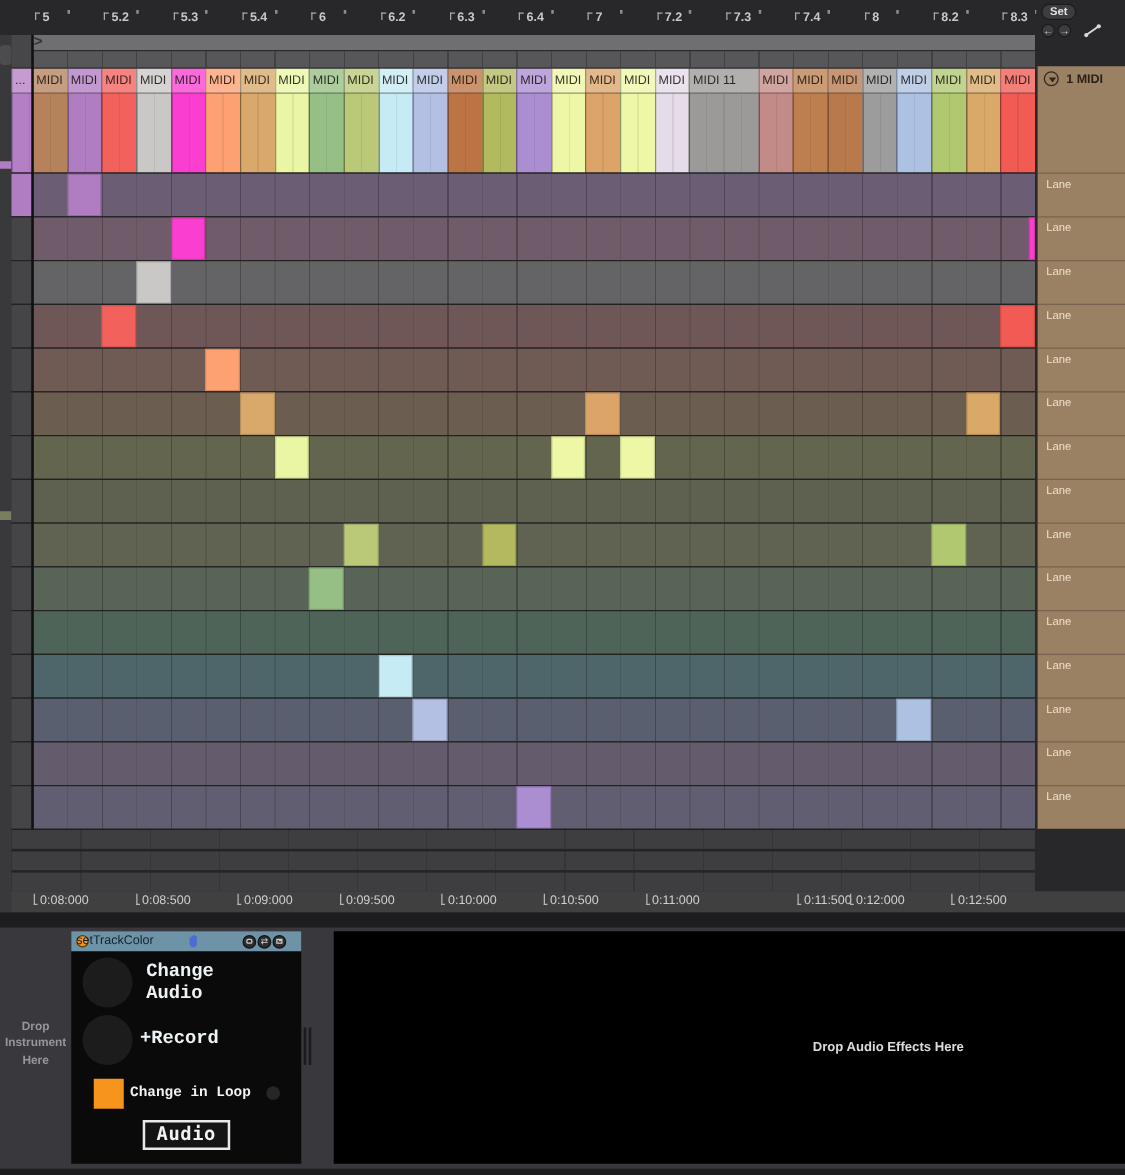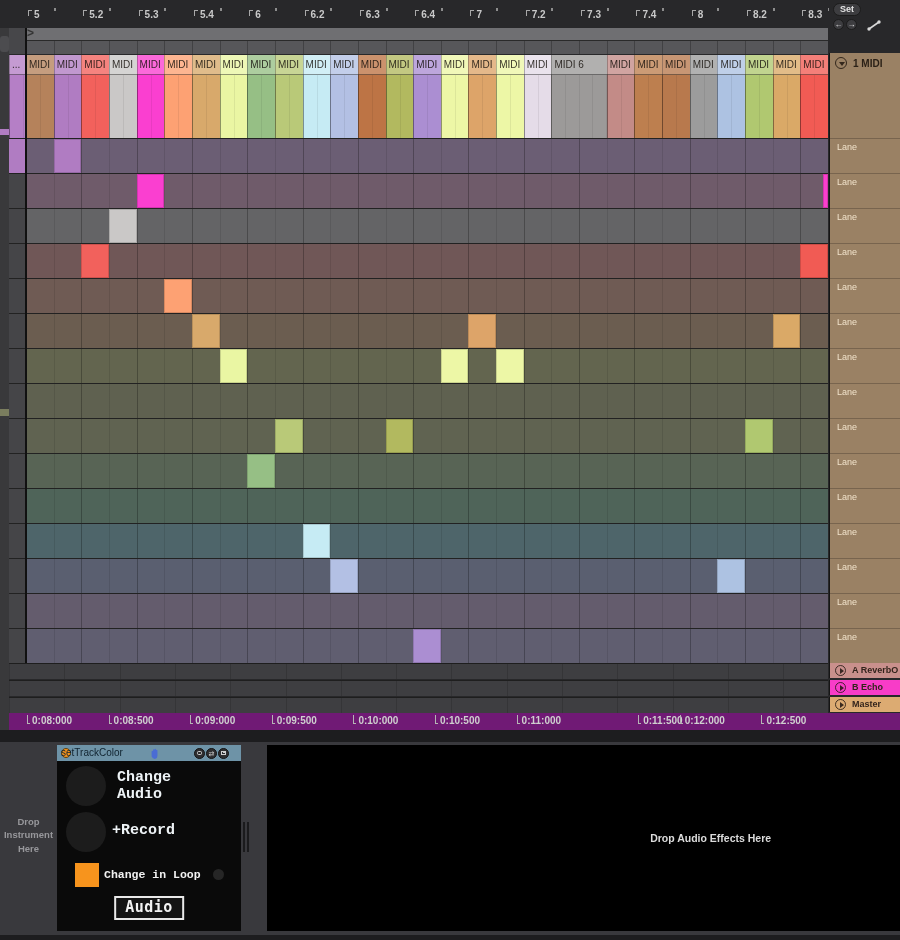--- a/index.html
+++ b/index.html
@@ -42,21 +42,21 @@
                      repeating-linear-gradient(90deg, rgba(0,0,0,0.10) 0 1px, transparent 1px 27.655px); }
   .lane-clip { position:absolute; top:0; height:100%; box-shadow:inset 0 0 0 1px rgba(0,0,0,0.15); }
 
   
   .returns { position:absolute; left:0; top:663px; width:830px; height:50px; }
   .ret-row { position:absolute; left:9px; width:819px; height:16px; background:#3e3e41; border-top:1px solid #1e1e1e;
     background-image:repeating-linear-gradient(90deg, rgba(0,0,0,0.15) 0 1px, transparent 1px 55.31px); }
   .ratio-label { position:absolute; left:792px; top:34px; width:34px; color:#8f8f8f; font-size:15px; font-weight:bold; text-align:right; }
 
   
-  .time-ruler { position:absolute; left:0; top:713px; width:900px; height:17px; background:#701a75;font-weight:bold; }
+  .time-ruler { position:absolute; left:0; top:713px; width:900px; height:17px; background:#404040; }
   .time-cell { position:absolute; top:2px; color:#cfcfcf; font-size:10px; }
   .time-tick { display:inline-block; width:3px; height:9px; border-left:1px solid #b5b5b5; border-bottom:1px solid #b5b5b5; margin-right:2px; vertical-align:top; }
 
   
   .track-panel { position:absolute; left:829px; top:53px; width:71px; height:610px; background:#9a8164; border-left:1px solid #151515; }
   .track-head { position:absolute; left:0; top:0; width:100%; height:22px; }
   .fold-icon { position:absolute; left:5px; top:4px; width:12px; height:12px; border:1px solid #33271c; border-radius:50%; }
   .fold-icon::after { content:""; position:absolute; left:2.5px; top:4px; border-left:3px solid transparent; border-right:3px solid transparent; border-top:4px solid #33271c; }
   .track-name { position:absolute; left:23px; top:5px; font-size:10px; font-weight:bold; color:#2b2117; }
   .lane-name-row { position:absolute; left:0; width:100%; height:35px; border-top:1px solid rgba(0,0,0,0.22); }
@@ -234,21 +234,21 @@
         </div>
         <div class="clip-col" style="left: 496.138px; width: 27.6552px; background: rgb(237, 247, 166);">
           <div class="clip-head">MIDI</div>
           <div class="clip-body"></div>
         </div>
         <div class="clip-col" style="left: 523.793px; width: 27.6552px; background: rgb(229, 220, 232);">
           <div class="clip-head">MIDI</div>
           <div class="clip-body"></div>
         </div>
         <div class="clip-col" style="left: 551.448px; width: 55.3103px; background: rgb(156, 154, 153);">
-          <div class="clip-head">MIDI 6</div>
+          <div class="clip-head">MIDI 11</div>
           <div class="clip-body"></div>
         </div>
         <div class="clip-col" style="left: 606.759px; width: 27.6552px; background: rgb(195, 139, 135);">
           <div class="clip-head">MIDI</div>
           <div class="clip-body"></div>
         </div>
         <div class="clip-col" style="left: 634.414px; width: 27.6552px; background: rgb(189, 127, 79);">
           <div class="clip-head">MIDI</div>
           <div class="clip-body"></div>
         </div>
@@ -439,34 +439,20 @@
         <div class="lane-name-row" style="top: 505px;">
           <div class="lane-name">Lane</div>
         </div>
         <div class="lane-name-row" style="top: 540px;">
           <div class="lane-name">Lane</div>
         </div>
         <div class="lane-name-row" style="top: 575px;">
           <div class="lane-name">Lane</div>
         </div>
       </div>
-    <div class="return-heads" id="return-heads">
-        <div class="ret-head" style="top: 0px; background: rgb(201, 144, 140);">
-          <div class="play-icon"></div>
-          <div class="ret-name">A ReverbO</div>
-        </div>
-        <div class="ret-head" style="top: 17px; background: rgb(248, 60, 200);">
-          <div class="play-icon"></div>
-          <div class="ret-name">B Echo</div>
-        </div>
-        <div class="ret-head" style="top: 34px; background: rgb(220, 171, 114);">
-          <div class="play-icon"></div>
-          <div class="ret-name">Master</div>
-        </div>
-      </div>
 
     <div class="start-line"></div>
     <div class="left-strip">
       <div class="ls-mark" style="top:8px;height:16px;background:#4c4c4f;border-radius:3px"></div>
       <div class="ls-mark" style="top:101px;height:6px;background:#b07cc2"></div>
       <div class="ls-mark" style="top:381px;height:7px;background:#7a7d5e"></div>
     </div>
   </div>
 
   <div class="bottom">

